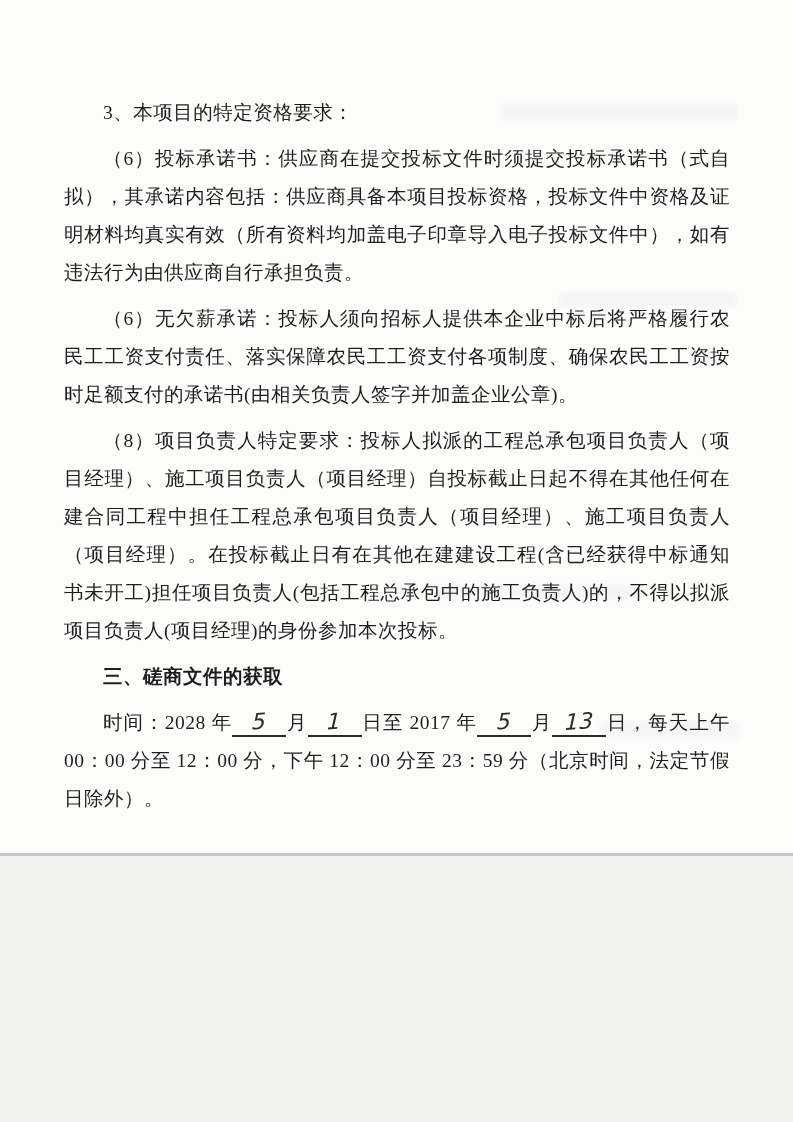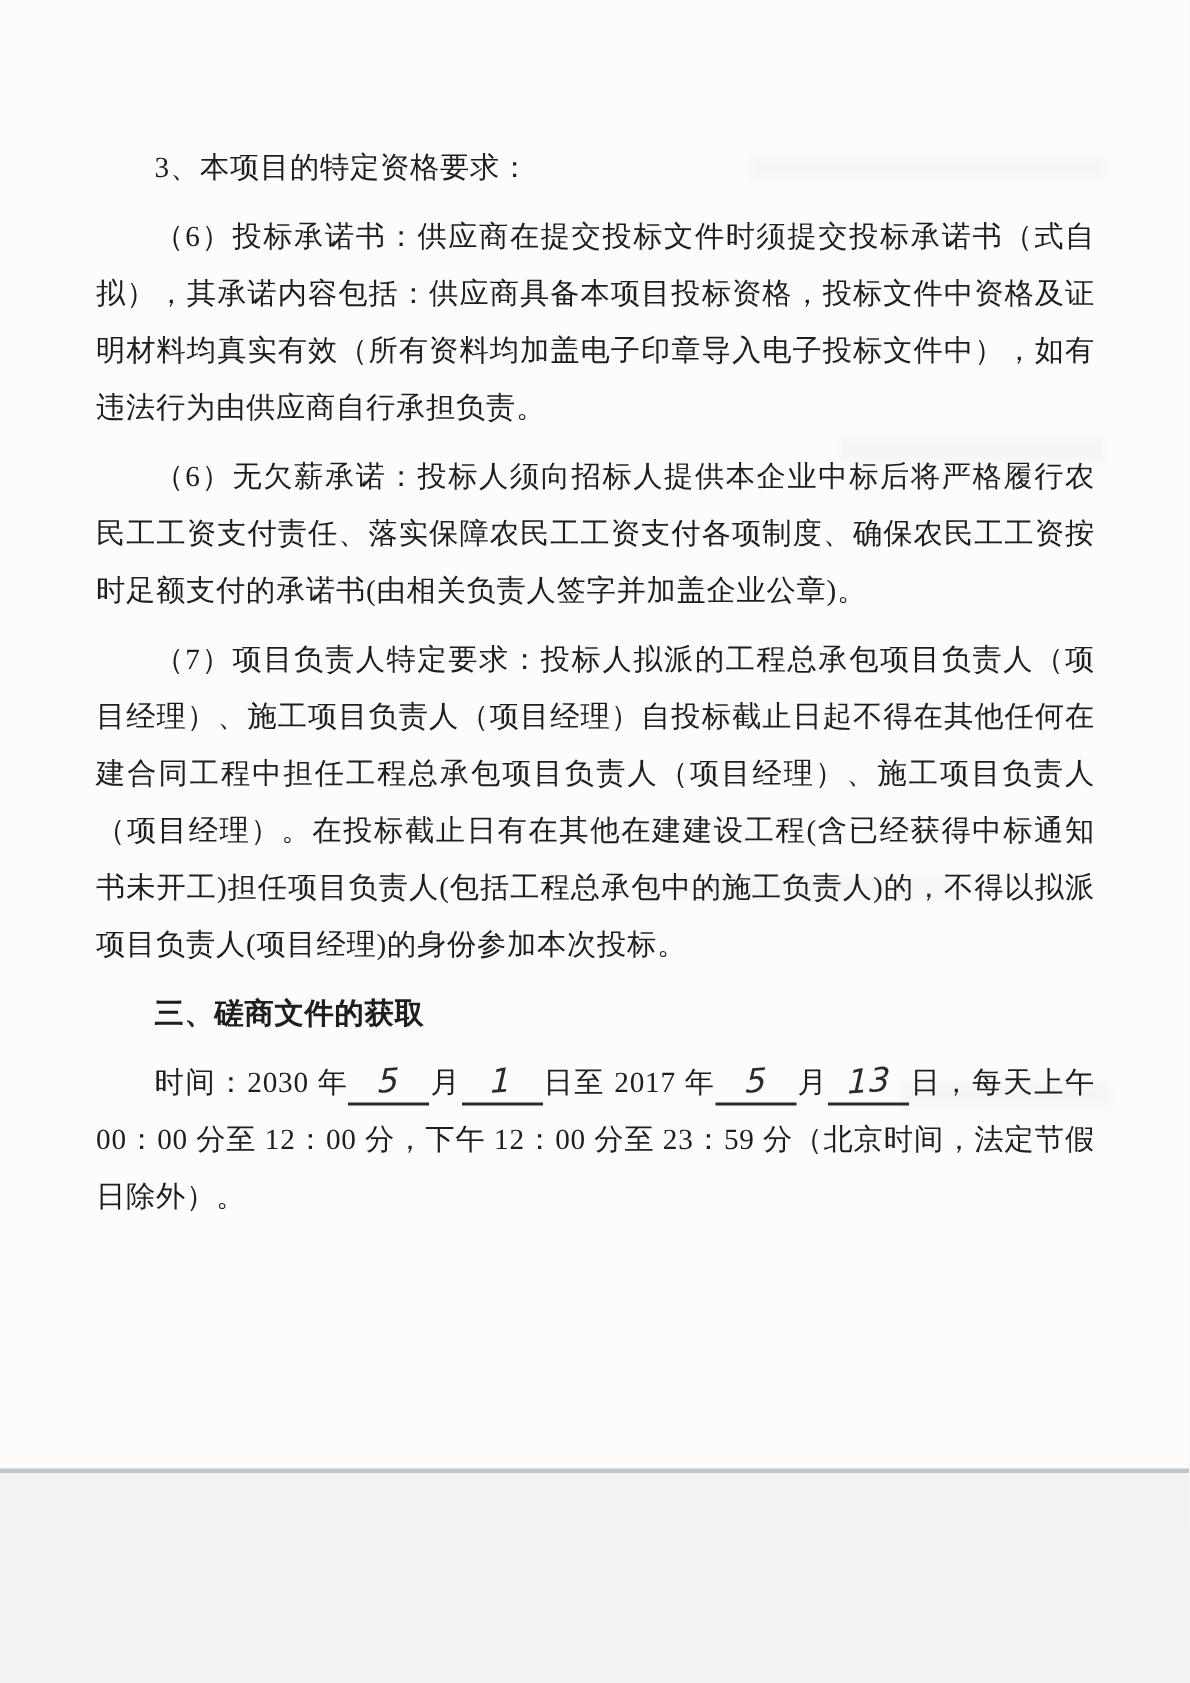--- a/index.html
+++ b/index.html
@@ -3,21 +3,21 @@
 <meta charset="utf-8">
 <style>
   html, body { margin: 0; padding: 0; }
   body {
     width: 793px; height: 1122px;
     background: #f2f2f0;
     font-family: "Liberation Serif", "DejaVu Serif", serif;
   }
   .page {
     position: relative;
-    width: 793px; height: 982px;
+    width: 793px; height: 856px;
     background: #fcfcfb;
     overflow: hidden;
     color: #1e1e1e;
   }
   .content {
     position: absolute;
     left: 64px; top: 94px; width: 666px;
   }
   .content p {
     margin: 0;
@@ -82,22 +82,22 @@
 
   <div class="content">
 
     <p>3、本项目的特定资格要求：</p>
 
     <p>（6）投标承诺书：供应商在提交投标文件时须提交投标承诺书（式自拟），其承诺内容包括：供应商具备本项目投标资格，投标文件中资格及证明材料均真实有效（所有资料均加盖电子印章导入电子投标文件中），如有违法行为由供应商自行承担负责。</p>
 
     <p>（6）无欠薪承诺：投标人须向招标人提供本企业中标后将严格履行农民工工资支付责任、落实保障农民工工资支付各项制度、确保农民工工资按时足额支付的承诺书(由相关负责人签字并加盖企业公章)。</p>
 
 
-    <p>（7）项目负责人特定要求：投标人拟派的工程总承包项目负责人（项目经理）、施工项目负责人（项目经理）自投标截止日起不得在其他任何在建合同工程中担任工程总承包项目负责人（项目经理）、施工项目负责人（项目经理）。在投标截止日有在其他在建建设工程(含已经获得中标通知书未开工)担任项目负责人(包括工程总承包中的施工负责人)的，不得以拟派项目负责人(项目经理)的身份参加本次投标。</p>
+    <p>（8）项目负责人特定要求：投标人拟派的工程总承包项目负责人（项目经理）、施工项目负责人（项目经理）自投标截止日起不得在其他任何在建合同工程中担任工程总承包项目负责人（项目经理）、施工项目负责人（项目经理）。在投标截止日有在其他在建建设工程(含已经获得中标通知书未开工)担任项目负责人(包括工程总承包中的施工负责人)的，不得以拟派项目负责人(项目经理)的身份参加本次投标。</p>
 
     <p class="section-heading">三、磋商文件的获取</p>
 
-    <p><span>时间：2030 年</span><span class="fill"><span class="hw">5</span></span><span>月</span><span class="fill"><span class="hw">1</span></span><span>日至 2017 年</span><span class="fill"><span class="hw">5</span></span><span>月</span><span class="fill"><span class="hw">13</span></span><span>日，每天上午 00：00 分至 12：00 分，下午 12：00 分至 23：59 分（北京时间，法定节假日除外）。</span></p>
+    <p><span>时间：2028 年</span><span class="fill"><span class="hw">5</span></span><span>月</span><span class="fill"><span class="hw">1</span></span><span>日至 2017 年</span><span class="fill"><span class="hw">5</span></span><span>月</span><span class="fill"><span class="hw">13</span></span><span>日，每天上午 00：00 分至 12：00 分，下午 12：00 分至 23：59 分（北京时间，法定节假日除外）。</span></p>
 
   </div>
 
   <div class="scan-edge-bottom"></div>
 </div>
 
 </body></html>

